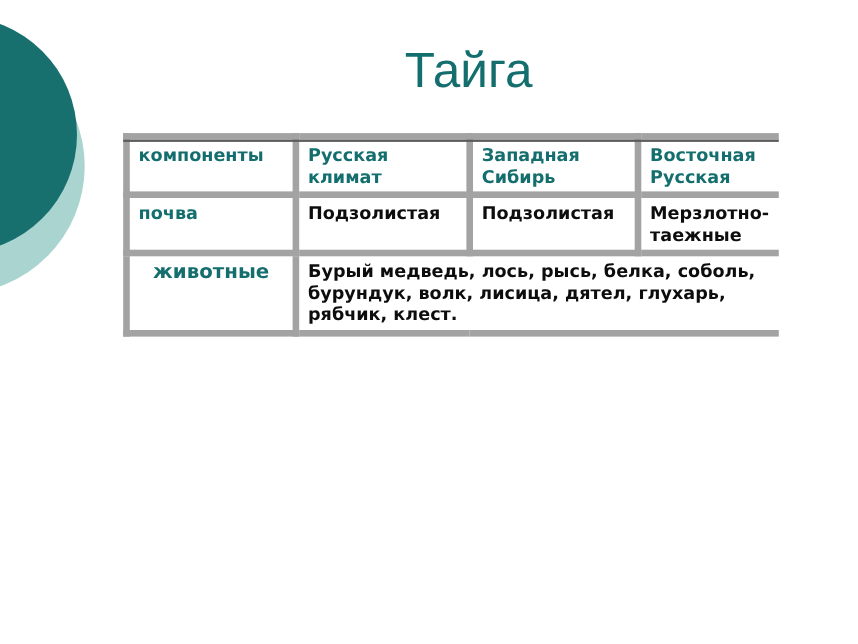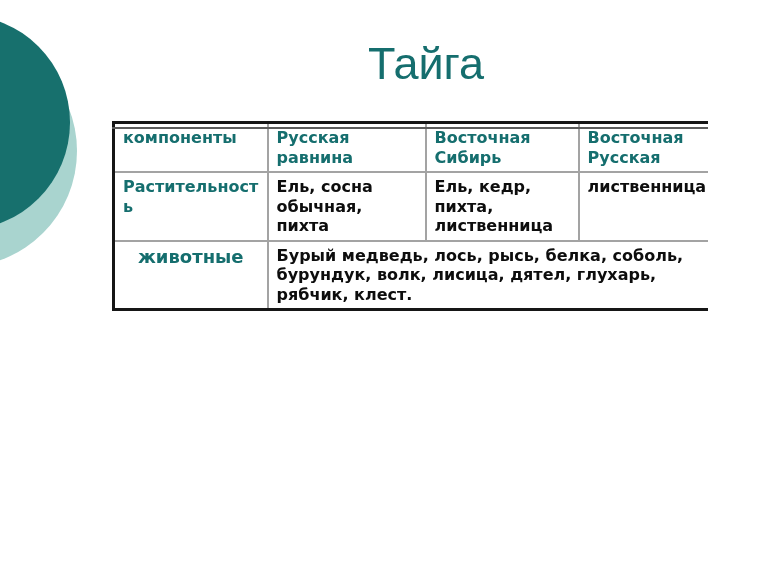--- a/index.html
+++ b/index.html
@@ -62,21 +62,21 @@
     left: 112px;
     top: 121px;
     width: 621px;
     border-collapse: collapse;
     table-layout: fixed;
     border: 3px solid #161616;
     z-index: 3;
     background: #ffffff;
   }
   table.taiga td {
-    border: 2px solid #a3a3a3;
+    border: 6px solid #a3a3a3;
     vertical-align: top;
     padding: 4px 8px;
     font-size: 16px;
     font-weight: 700;
     line-height: 1.22;
     color: #0d0d0d;
     overflow-wrap: break-word;
     word-break: break-word;
   }
   table.taiga td.rowlabel,
@@ -103,29 +103,29 @@
   <table class="taiga">
     <colgroup>
       <col style="width:154px">
       <col style="width:158px">
       <col style="width:153px">
       <col style="width:156px">
     </colgroup>
     <tbody>
       <tr class="head" style="height:47px">
         <td>компоненты</td>
-        <td>Русская равнина</td>
-        <td>Восточная Сибирь</td>
+        <td>Русская климат</td>
+        <td>Западная Сибирь</td>
         <td>Восточная Русская</td>
       </tr>
-      <tr style="height:60px">
-        <td class="rowlabel">Растительность</td>
-        <td>Ель, сосна обычная, пихта</td>
-        <td>Ель, кедр, пихта, лиственница</td>
-        <td>лиственница</td>
+      <tr style="height:53px">
+        <td class="rowlabel">почва</td>
+        <td>Подзолистая</td>
+        <td>Подзолистая</td>
+        <td>Мерзлотно-таежные</td>
       </tr>
       <tr style="height:65px">
         <td class="rowlabel animals-label">животные</td>
         <td colspan="3">Бурый медведь, лось, рысь, белка, соболь, бурундук, волк, лисица, дятел, глухарь, рябчик, клест.</td>
       </tr>
     </tbody>
   </table>
 
 </div>
 

